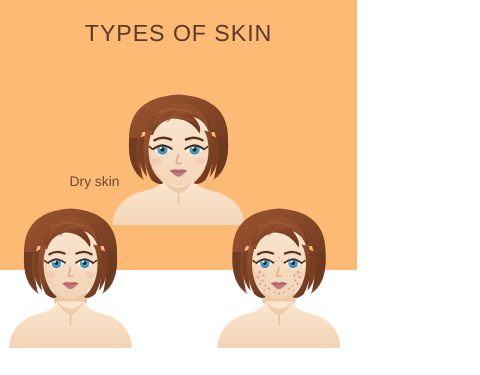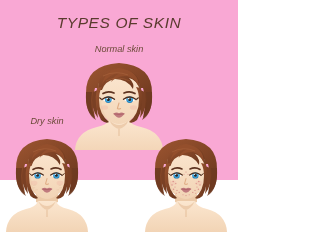--- a/index.html
+++ b/index.html
@@ -12,22 +12,21 @@
     height: 250px;
     position: relative;
     overflow: hidden;
     font-family: "Liberation Sans", sans-serif;
   }
   #poster {
     position: absolute;
     left: 0; top: 0;
     width: 238px;
     height: 180px;
-    background: #f9a8d4;
-    font-style: italic;
+    background: #fdba74;
   }
   .title {
     position: absolute;
     left: 0;
     top: 14px;
     width: 238px;
     text-align: center;
     font-size: 15.5px;
     letter-spacing: 0.6px;
     color: #5a3b2e;
@@ -47,20 +46,21 @@
     left: 0;
     top: 44px;
     width: 238px;
     text-align: center;
   }
   .caption-dry {
     left: 0px;
     top: 116px;
     width: 94px;
     text-align: center;
+    padding-left: 16px;
   }
   .caption-oily {
     left: 146px;
     top: 116px;
     width: 92px;
     text-align: center;
   }
   .figure {
     position: absolute;
   }
@@ -69,21 +69,20 @@
   #fig-dry    { left: 4px;  top: 131px; }
   #fig-oily   { left: 140px; top: 131px; }
 </style>
 </head>
 <body>
 
 <div id="poster">
 
   <div class="title">TYPES OF SKIN</div>
 
-  <div class="caption caption-normal">Normal skin</div>
   <div class="caption caption-dry">Dry skin</div>
 
   <div class="figure" id="fig-normal">
     <svg width="92" height="94" viewBox="0 0 92 94" xmlns="http://www.w3.org/2000/svg">
       <defs>
         <linearGradient id="nSkin" x1="0" y1="0" x2="0" y2="1">
           <stop offset="0%" stop-color="#fbe6cf"></stop>
           <stop offset="100%" stop-color="#f3d6b8"></stop>
         </linearGradient>
         <linearGradient id="nHair" x1="0.1" y1="0" x2="0.9" y2="1">

